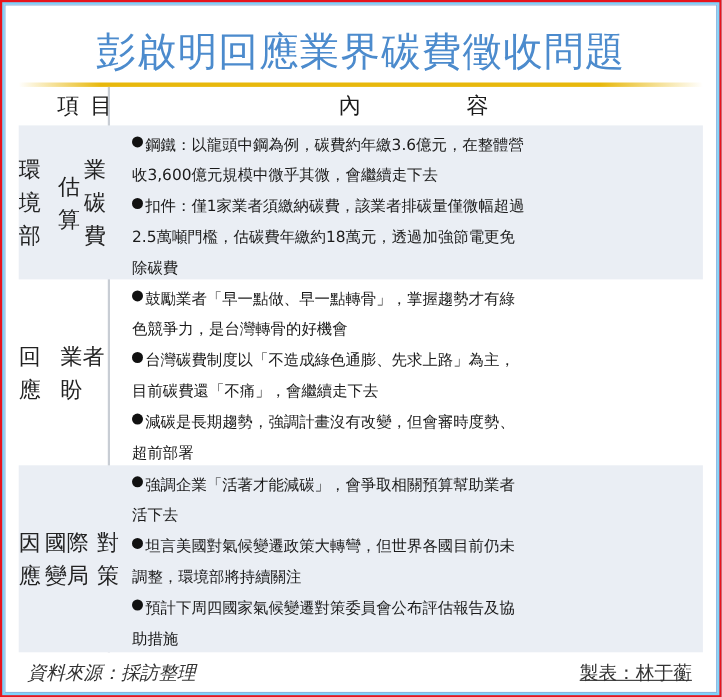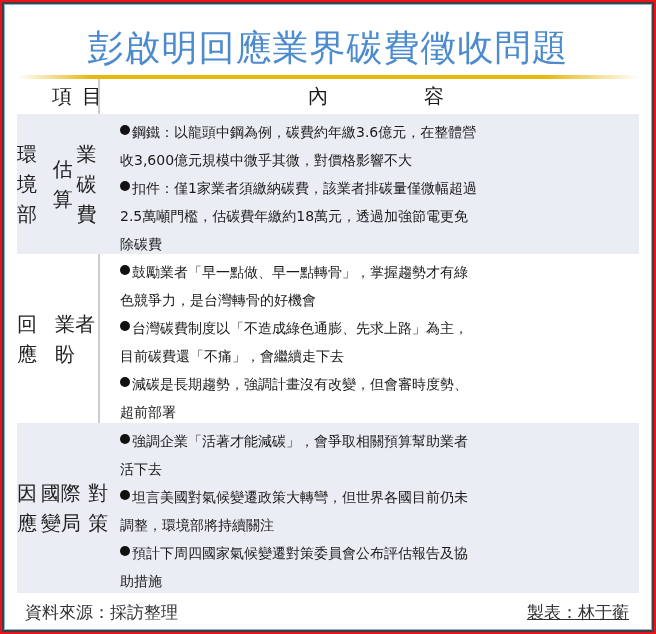--- a/index.html
+++ b/index.html
@@ -1,19 +1,19 @@
 <!DOCTYPE html>
 <html><head>
   <meta charset="utf-8">
   <style>
     html, body { margin: 0; padding: 0; background: #ffffff; }
     body { width: 656px; height: 634px; overflow: hidden; position: relative;
            font-family: "DejaVu Sans", "Liberation Sans", sans-serif; color: #1a1a1a; }
     .outer { position: absolute; left: 0; top: 0; width: 652px; height: 630px;
-             border: 2px solid #e8141c; background: #404040; }
+             border: 2px solid #e8141c; background: #7dd3fc; }
     .inner { position: absolute; left: 2px; top: 2px; width: 646px; height: 624px;
              border: 1px solid #8ab4de; background: #ffffff; }
     .title { position: absolute; left: 0; right: 0; top: 18px; height: 50px;
              text-align: center; font-size: 36px; line-height: 50px; letter-spacing: 1px;
              color: #4c8bcd; font-family: "DejaVu Sans", sans-serif; }
     .gold-line { position: absolute; left: 12px; width: 622px; top: 70px; height: 4px;
                  background: linear-gradient(to right, rgba(236,190,20,0) 0%, #e8b80c 12%, #e8b80c 85%, rgba(236,190,20,0) 100%); }
     .table { position: absolute; left: 12px; top: 74px; width: 622px; }
     .vdiv { position: absolute; left: 93px; top: 74px; width: 2px; height: 514px; background: #c8cdd4; }
     .hdr { position: relative; height: 35px; display: flex; }
@@ -24,21 +24,21 @@
     .row { display: flex; position: relative; }
     .row.shade { background: #eaeef4; }
     .row .label { width: 95px; display: flex; flex-direction: row; justify-content: center; align-items: center;
                   font-size: 20px; line-height: 30px; color: #222; }
     .row .content { flex: 1; padding: 4px 8px 4px 8px; box-sizing: border-box; }
     .bullet { font-size: 14px; line-height: 28px; padding-left: 0; text-indent: 0; }
     .bullet .dot { display: inline-block; width: 10px; height: 10px; border-radius: 50%; background: #111;
                    margin-right: 2px; vertical-align: 2px; }
     .bullet .cont { display: block; padding-left: 0; }
     .footer { position: absolute; left: 12px; right: 12px; top: 592px; height: 30px; font-size: 17px; line-height: 30px; color: #333; }
-    .footer .src { position: absolute; left: 8px; }
+    .footer .src { position: absolute; left: 8px; font-style: italic; }
     .footer .maker { position: absolute; right: 10px; text-decoration: underline; }
   </style>
 </head>
 <body>
 
 <div class="outer">
   <div class="inner">
 
     <div class="title">彭啟明回應業界碳費徵收問題</div>
     <div class="gold-line"></div>
@@ -56,21 +56,21 @@
 
       <div class="row shade" style="height:140px;">
         <div class="label">
           <div>環境部</div>
           <div>估算</div>
           <div>業碳費</div>
         </div>
         <div class="content">
           <div class="bullet">
             <span class="dot"></span><span>鋼鐵：以龍頭中鋼為例，碳費約年繳3.6億元，在整體營</span>
-            <span class="cont">收3,600億元規模中微乎其微，對價格影響不大</span>
+            <span class="cont">收3,600億元規模中微乎其微，會繼續走下去</span>
           </div>
           <div class="bullet">
             <span class="dot"></span><span>扣件：僅1家業者須繳納碳費，該業者排碳量僅微幅超過</span>
             <span class="cont">2.5萬噸門檻，估碳費年繳約18萬元，透過加強節電更免</span>
             <span class="cont">除碳費</span>
           </div>
         </div>
       </div>
 
       <div class="row" style="height:169px;">

